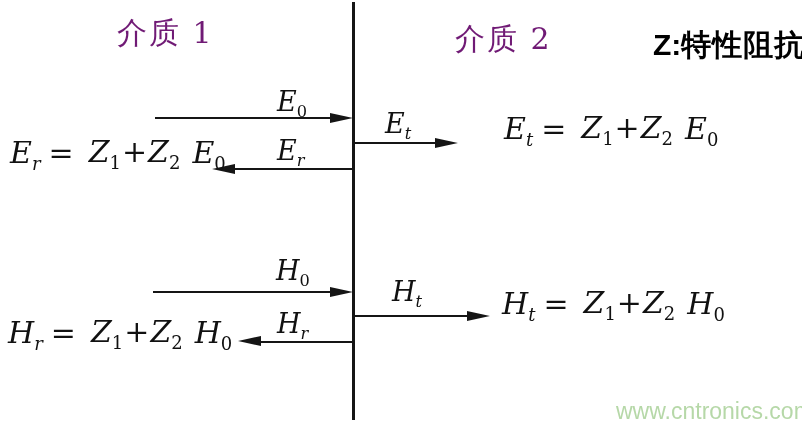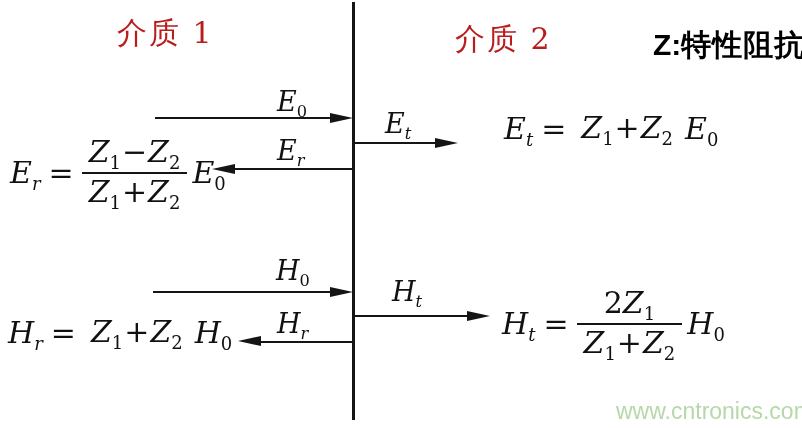--- a/index.html
+++ b/index.html
@@ -3,21 +3,21 @@
 <meta charset="utf-8">
 <style>
   html, body { margin:0; padding:0; background:#ffffff; }
   .canvas {
     position:relative; width:802px; height:428px; background:#ffffff;
     overflow:hidden; font-family:"DejaVu Serif", serif; color:#111111;
   }
   
   .boundary { position:absolute; left:352px; top:2px; width:3px; height:418px; background:#151515; }
   
-  .cn-label { position:absolute; font-size:30px; letter-spacing:2px; color:#b91c1c; white-space:nowrap; }
+  .cn-label { position:absolute; font-size:30px; letter-spacing:2px; color:#701a75; white-space:nowrap; }
   
   .legend { position:absolute; left:653px; top:25px; font-size:30px; white-space:nowrap; }
   .legend-z { font-family:"Liberation Sans", sans-serif; font-weight:700; color:#000; }
   .legend-cn { font-family:"DejaVu Serif", serif; font-weight:600; color:#000; letter-spacing:1px; }
   
   .hline { position:absolute; height:2px; background:#151515; }
   .head-r { position:absolute; width:0; height:0; border-top:5px solid transparent;
             border-bottom:5px solid transparent; border-left:23px solid #151515; }
   .head-l { position:absolute; width:0; height:0; border-top:5px solid transparent;
             border-bottom:5px solid transparent; border-right:23px solid #151515; }
@@ -72,21 +72,20 @@
   <div class="mlabel" style="left:392px; top:276px;"><i>H</i><sub class="it">t</sub></div>
 
   <div class="head-l" style="left:238px; top:336px;"></div>
   <div class="hline" style="left:260px; top:341px; width:93px;"></div>
   <div class="mlabel" style="left:277px; top:308px;"><i>H</i><sub class="it">r</sub></div>
 
   <div class="formula" style="left:10px; top:134px;">
     <span><i>E</i><sub class="it">r</sub></span>
     <span class="eq">=</span>
     <span class="frac">
-      <span class="num"><i>Z</i><sub>1</sub><span class="op">−</span><i>Z</i><sub>2</sub></span>
       <span class="den"><i>Z</i><sub>1</sub><span class="op">+</span><i>Z</i><sub>2</sub></span>
     </span>
     <span><i>E</i><sub>0</sub></span>
   </div>
 
   <div class="formula" style="left:504px; top:110px;">
     <span><i>E</i><sub class="it">t</sub></span>
     <span class="eq">=</span>
     <span class="frac">
       <span class="den"><i>Z</i><sub>1</sub><span class="op">+</span><i>Z</i><sub>2</sub></span>
@@ -100,21 +99,20 @@
     <span class="frac">
       <span class="den"><i>Z</i><sub>1</sub><span class="op">+</span><i>Z</i><sub>2</sub></span>
     </span>
     <span><i>H</i><sub>0</sub></span>
   </div>
 
   <div class="formula" style="left:502px; top:285px;">
     <span><i>H</i><sub class="it">t</sub></span>
     <span class="eq">=</span>
     <span class="frac">
-      <span class="num"><span class="pre">2</span><i>Z</i><sub>1</sub></span>
       <span class="den"><i>Z</i><sub>1</sub><span class="op">+</span><i>Z</i><sub>2</sub></span>
     </span>
     <span><i>H</i><sub>0</sub></span>
   </div>
 
   <div class="watermark">www.cntronics.com</div>
 
 </div>
 
 </body></html>

